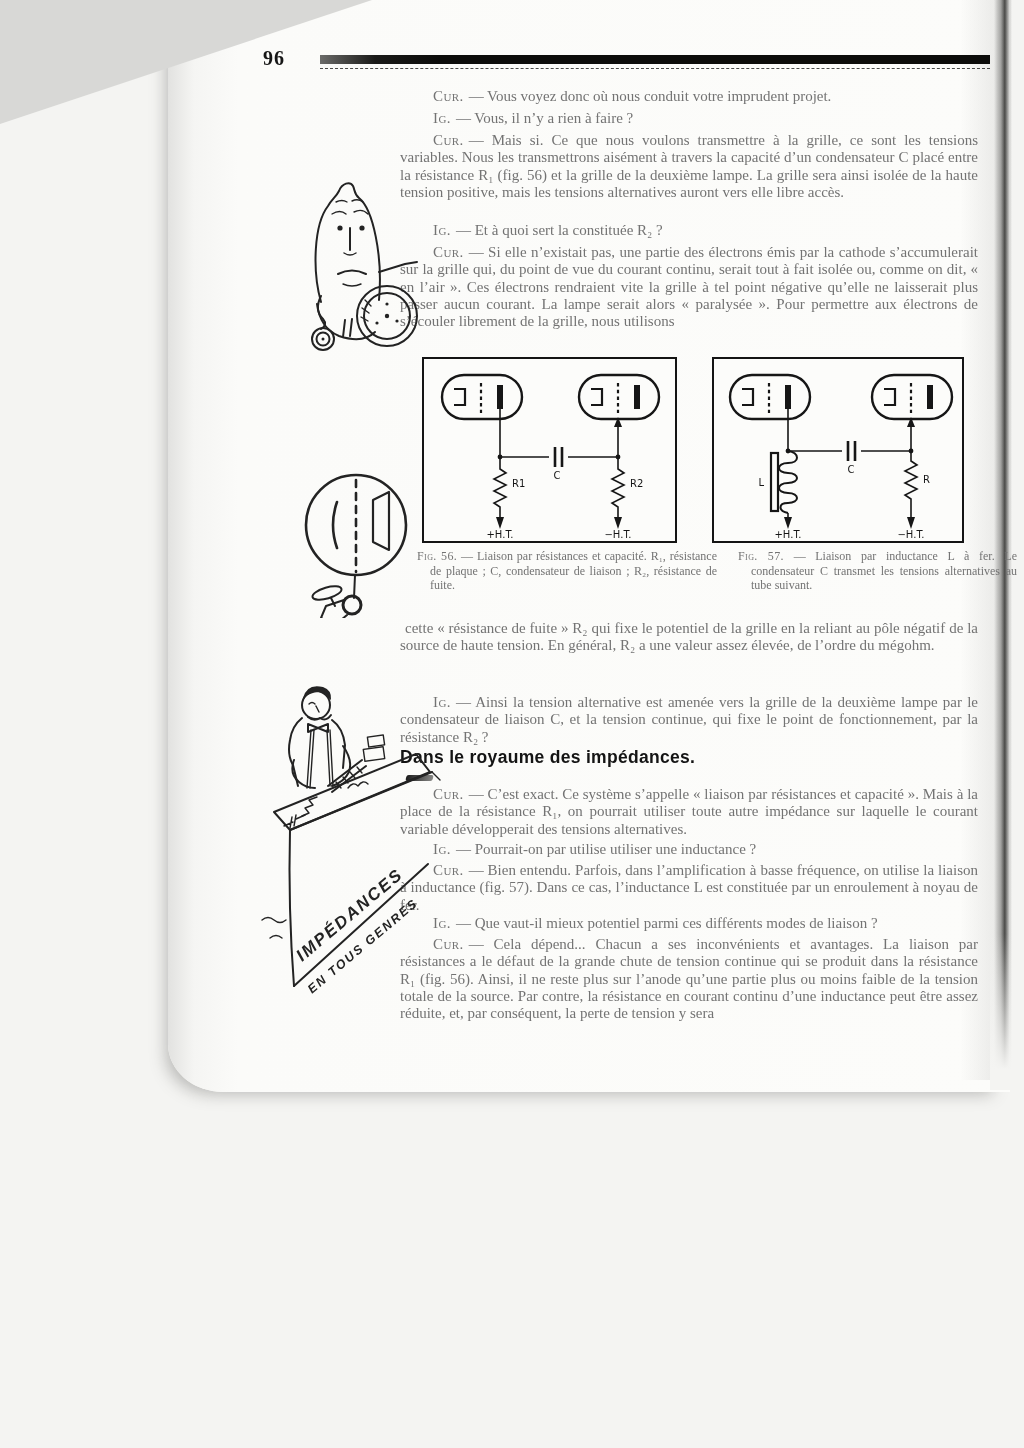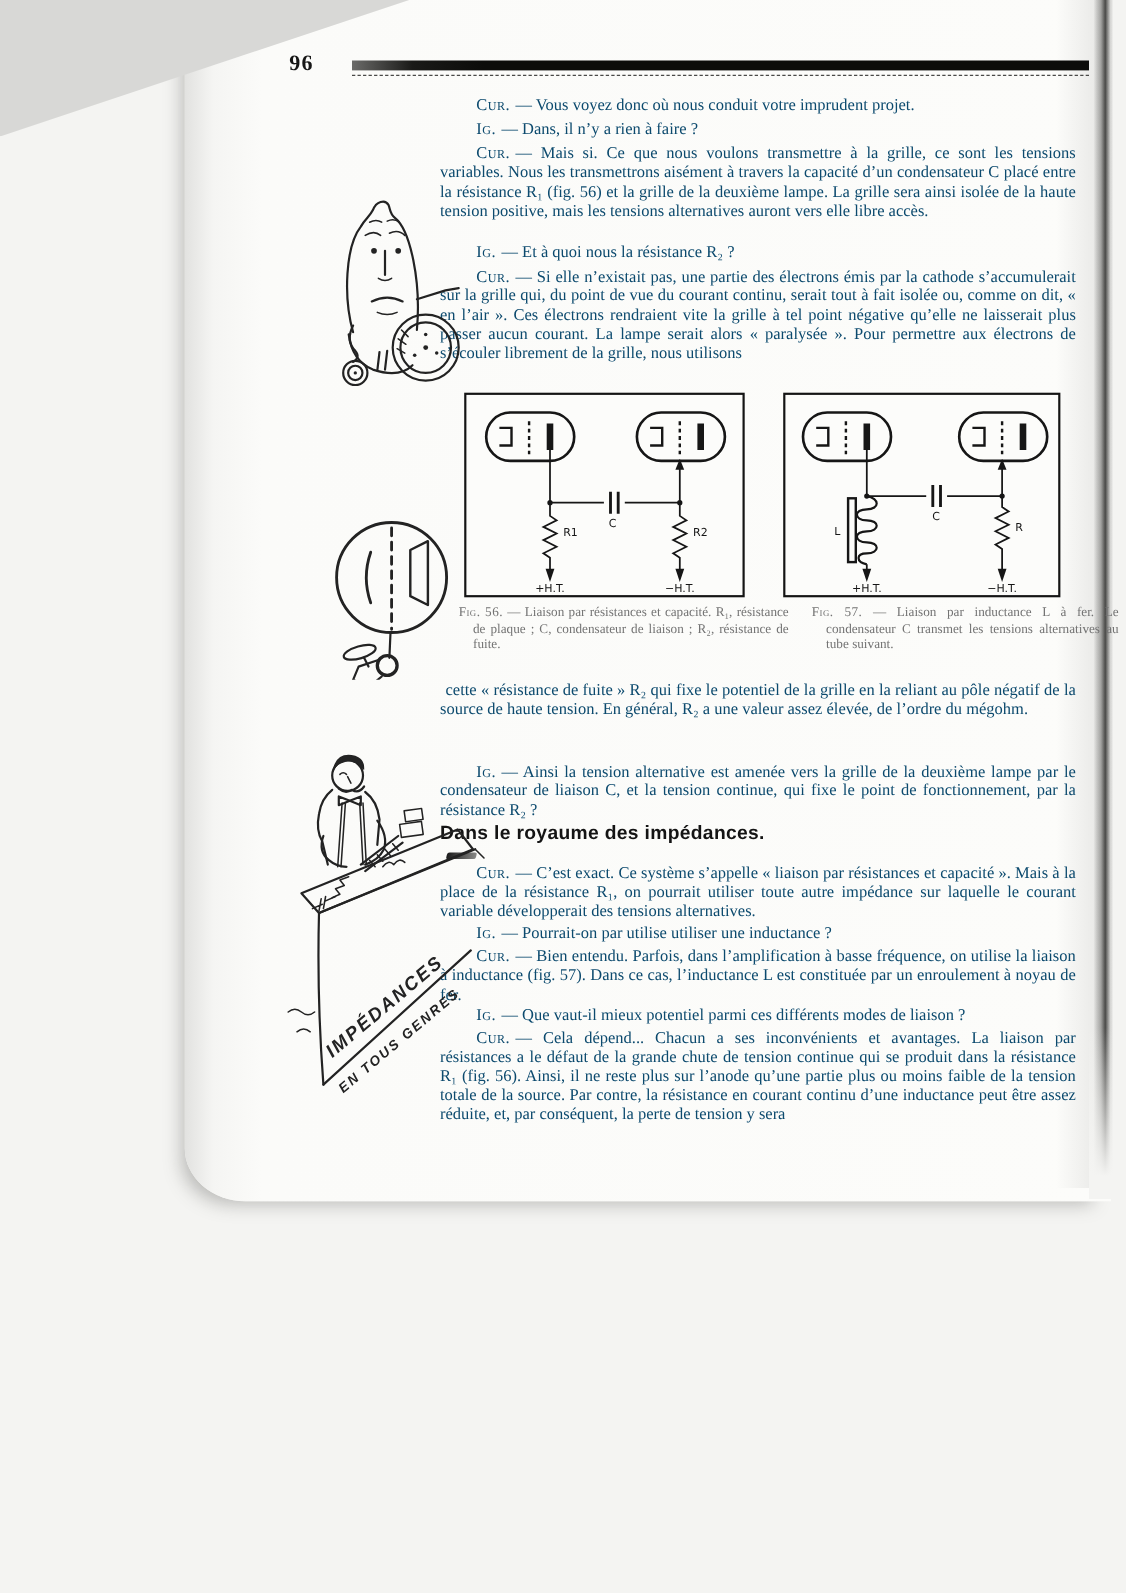--- a/index.html
+++ b/index.html
@@ -50,21 +50,21 @@
     background:linear-gradient(to right,#6b6b69 0px,#1a1a18 55px,#0c0c0a 120px,#0c0c0a 100%);
   }
   .header-dash{
     position:absolute;left:320px;top:68px;width:670px;height:0;z-index:5;
     border-top:1.6px dashed #4a4a48;
   }
   
   .para{
     position:absolute;left:400px;width:578px;margin:0;z-index:5;
     font-size:15px;line-height:17.3px;text-align:justify;
-    color:#0c4a6e;
+    color:#737373;
   }
   .para.indent{text-indent:33px;}
   .speaker{font-variant:small-caps;letter-spacing:.4px;margin-right:5px;}
   .section-heading{
     position:absolute;left:400px;top:747px;margin:0;z-index:5;
     font-family:"Liberation Sans","DejaVu Sans",sans-serif;
     font-weight:700;font-size:17.5px;letter-spacing:.3px;color:#141414;
   }
   .ink-smudge{
     position:absolute;left:406px;top:775px;width:27px;height:6px;z-index:5;
@@ -118,23 +118,23 @@
 <div class="corner-fold"></div>
 <div class="gutter-penumbra"></div>
 <div class="gutter-shadow"></div>
 <div class="gutter-fade"></div>
 
 <div class="page-number">96</div>
 <div class="header-bar"></div>
 <div class="header-dash"></div>
 
 <p class="para indent" style="top:88px"><span class="speaker">Cur.</span><span>— Vous voyez donc où nous conduit votre imprudent projet.</span></p>
-<p class="para indent" style="top:110px"><span class="speaker">Ig.</span><span>— Dans, il n’y a rien à faire ?</span></p>
+<p class="para indent" style="top:110px"><span class="speaker">Ig.</span><span>— Vous, il n’y a rien à faire ?</span></p>
 <p class="para indent" style="top:132px"><span class="speaker">Cur.</span><span>— Mais si. Ce que nous voulons transmettre à la grille, ce sont les tensions variables. Nous les transmettrons aisément à travers la capacité d’un condensateur C placé entre la résistance R₁ (fig. 56) et la grille de la deuxième lampe. La grille sera ainsi isolée de la haute tension positive, mais les tensions alternatives auront vers elle libre accès.</span></p>
-<p class="para indent" style="top:222px"><span class="speaker">Ig.</span><span>— Et à quoi nous la résistance R₂ ?</span></p>
+<p class="para indent" style="top:222px"><span class="speaker">Ig.</span><span>— Et à quoi sert la constituée R₂ ?</span></p>
 <p class="para indent" style="top:244px"><span class="speaker">Cur.</span><span>— Si elle n’existait pas, une partie des électrons émis par la cathode s’accumulerait sur la grille qui, du point de vue du courant continu, serait tout à fait isolée ou, comme on dit, « en l’air ». Ces électrons rendraient vite la grille à tel point négative qu’elle ne laisserait plus passer aucun courant. La lampe serait alors « paralysée ». Pour permettre aux électrons de s’écouler librement de la grille, nous utilisons</span></p>
 
 <div class="figure-frame" id="fig56">
   <svg class="circuit" viewBox="0 0 251 182">
 
     <rect class="env" x="18" y="16" width="80" height="44" rx="22"></rect>
     <path class="brk" d="M30,30 H41 V46 H30"></path>
     <line class="grid" x1="57" y1="24" x2="57" y2="54"></line>
     <line class="plate" x1="76" y1="26" x2="76" y2="50"></line>
 

